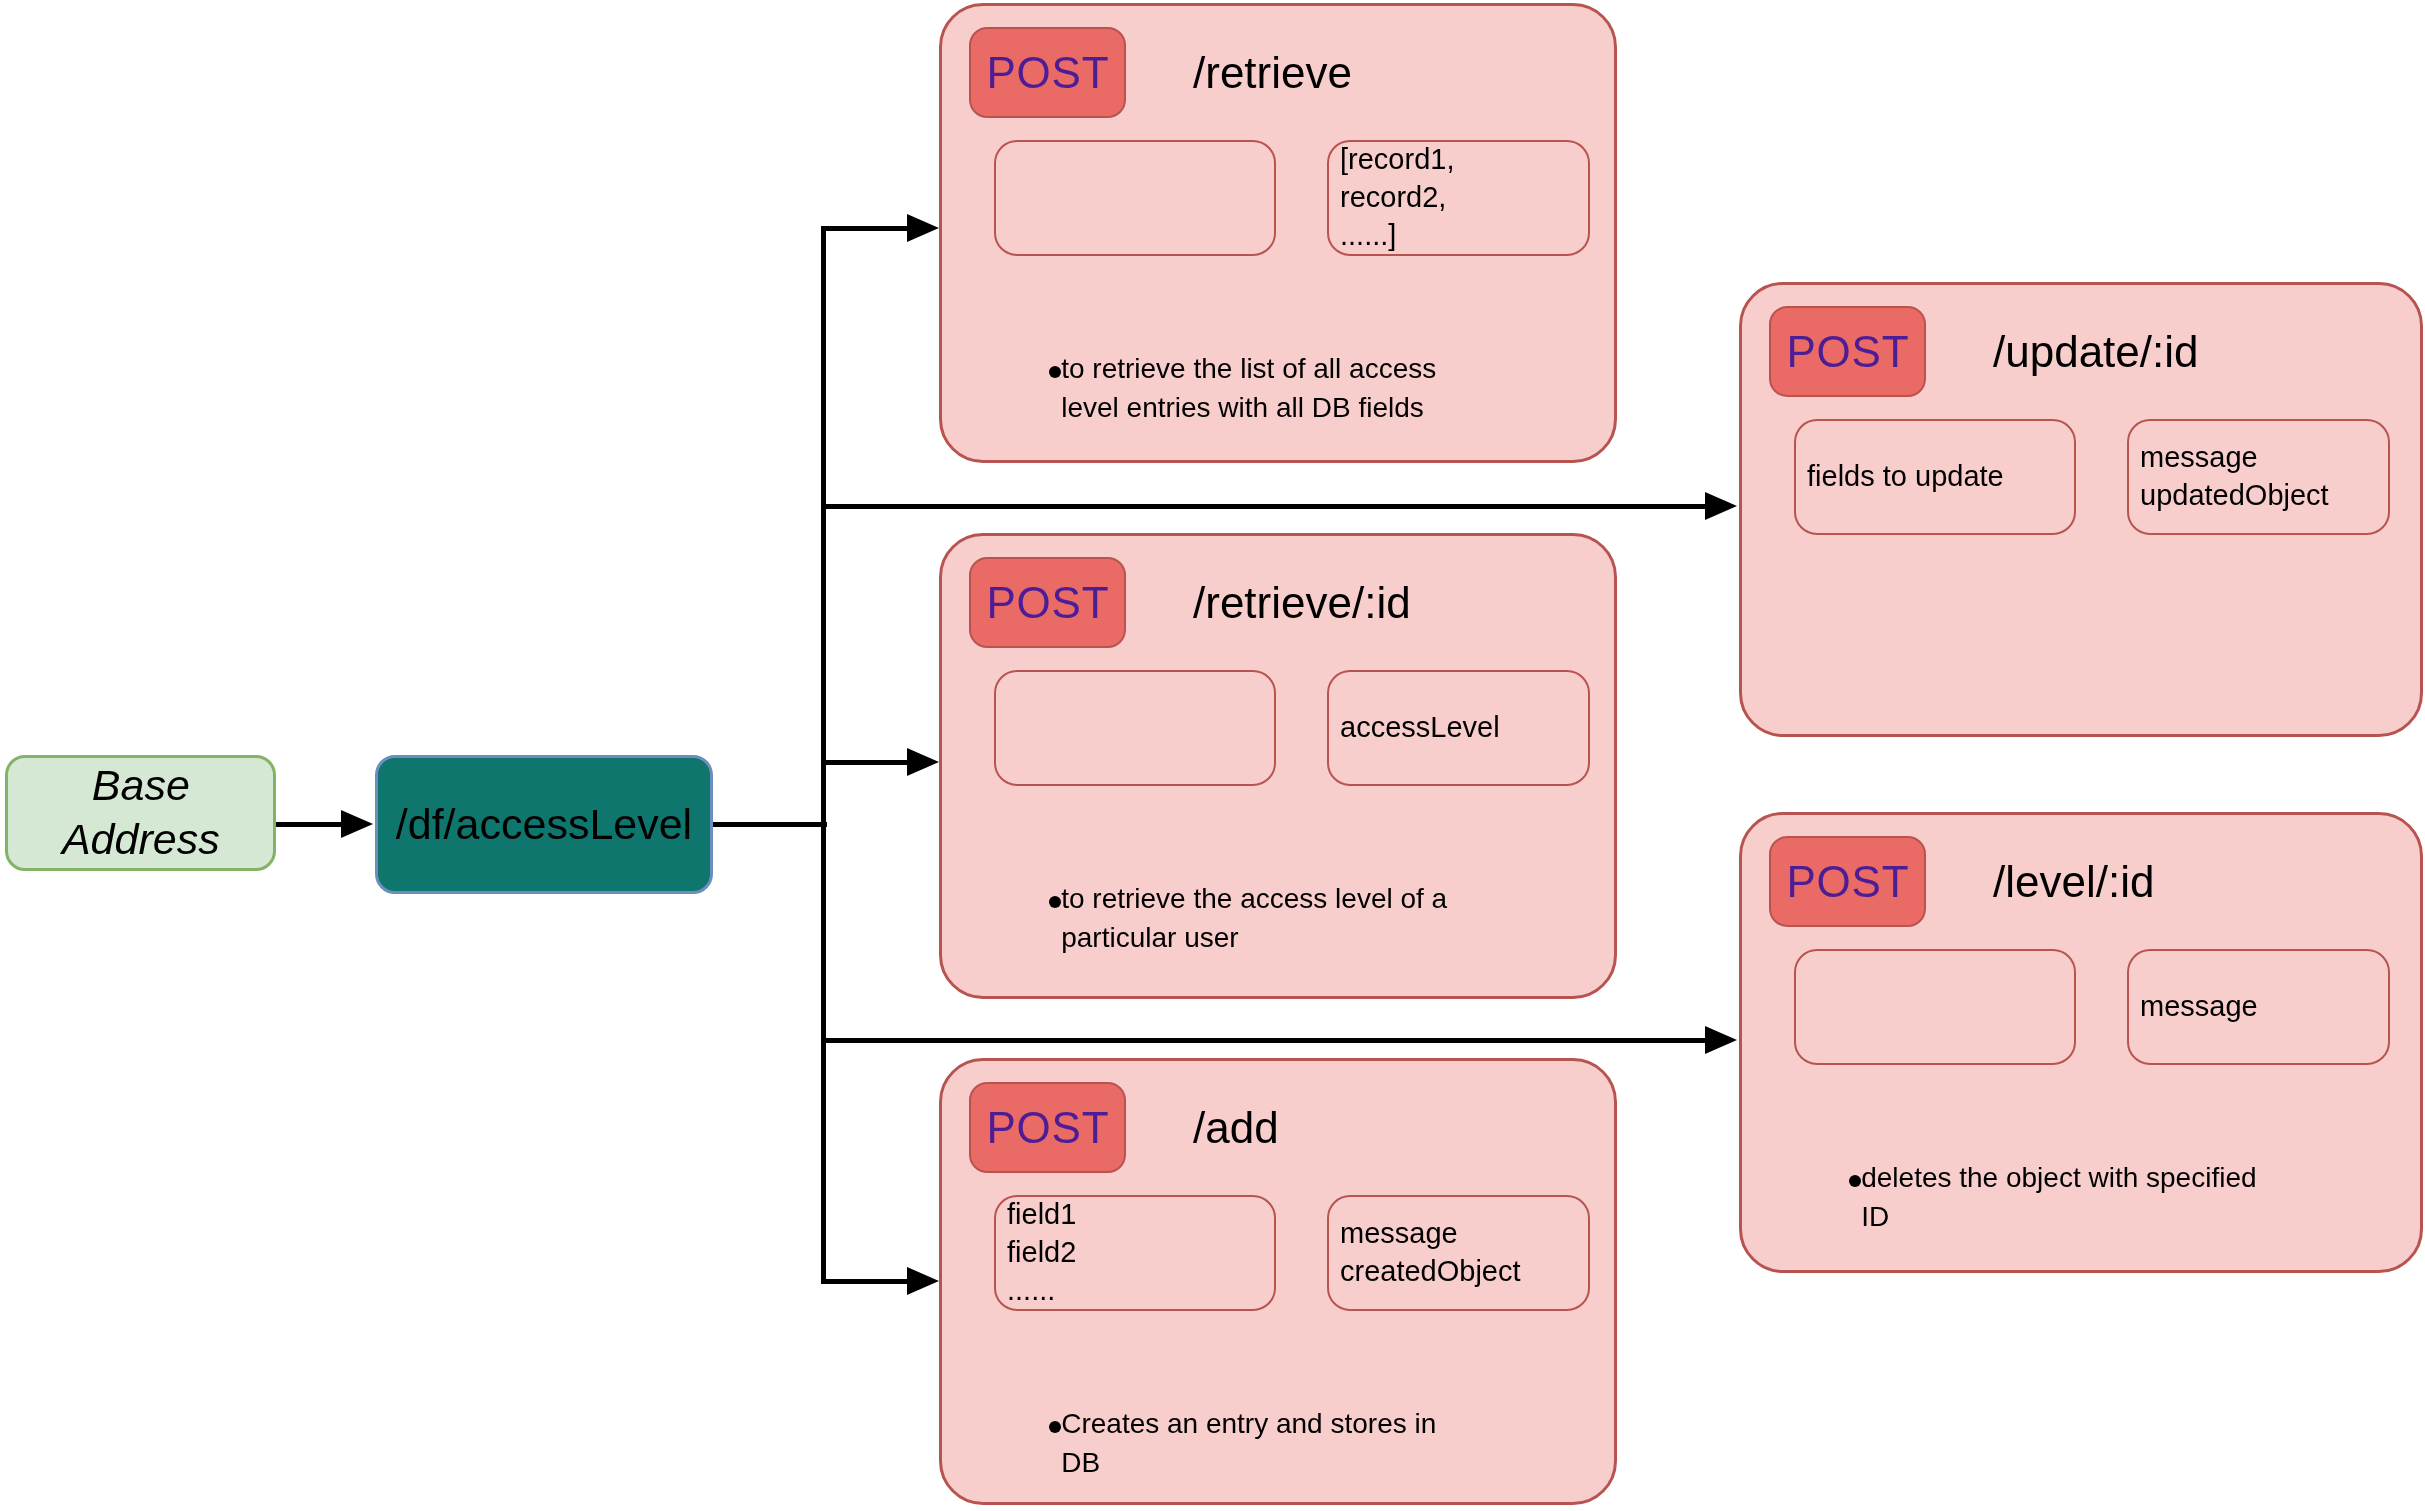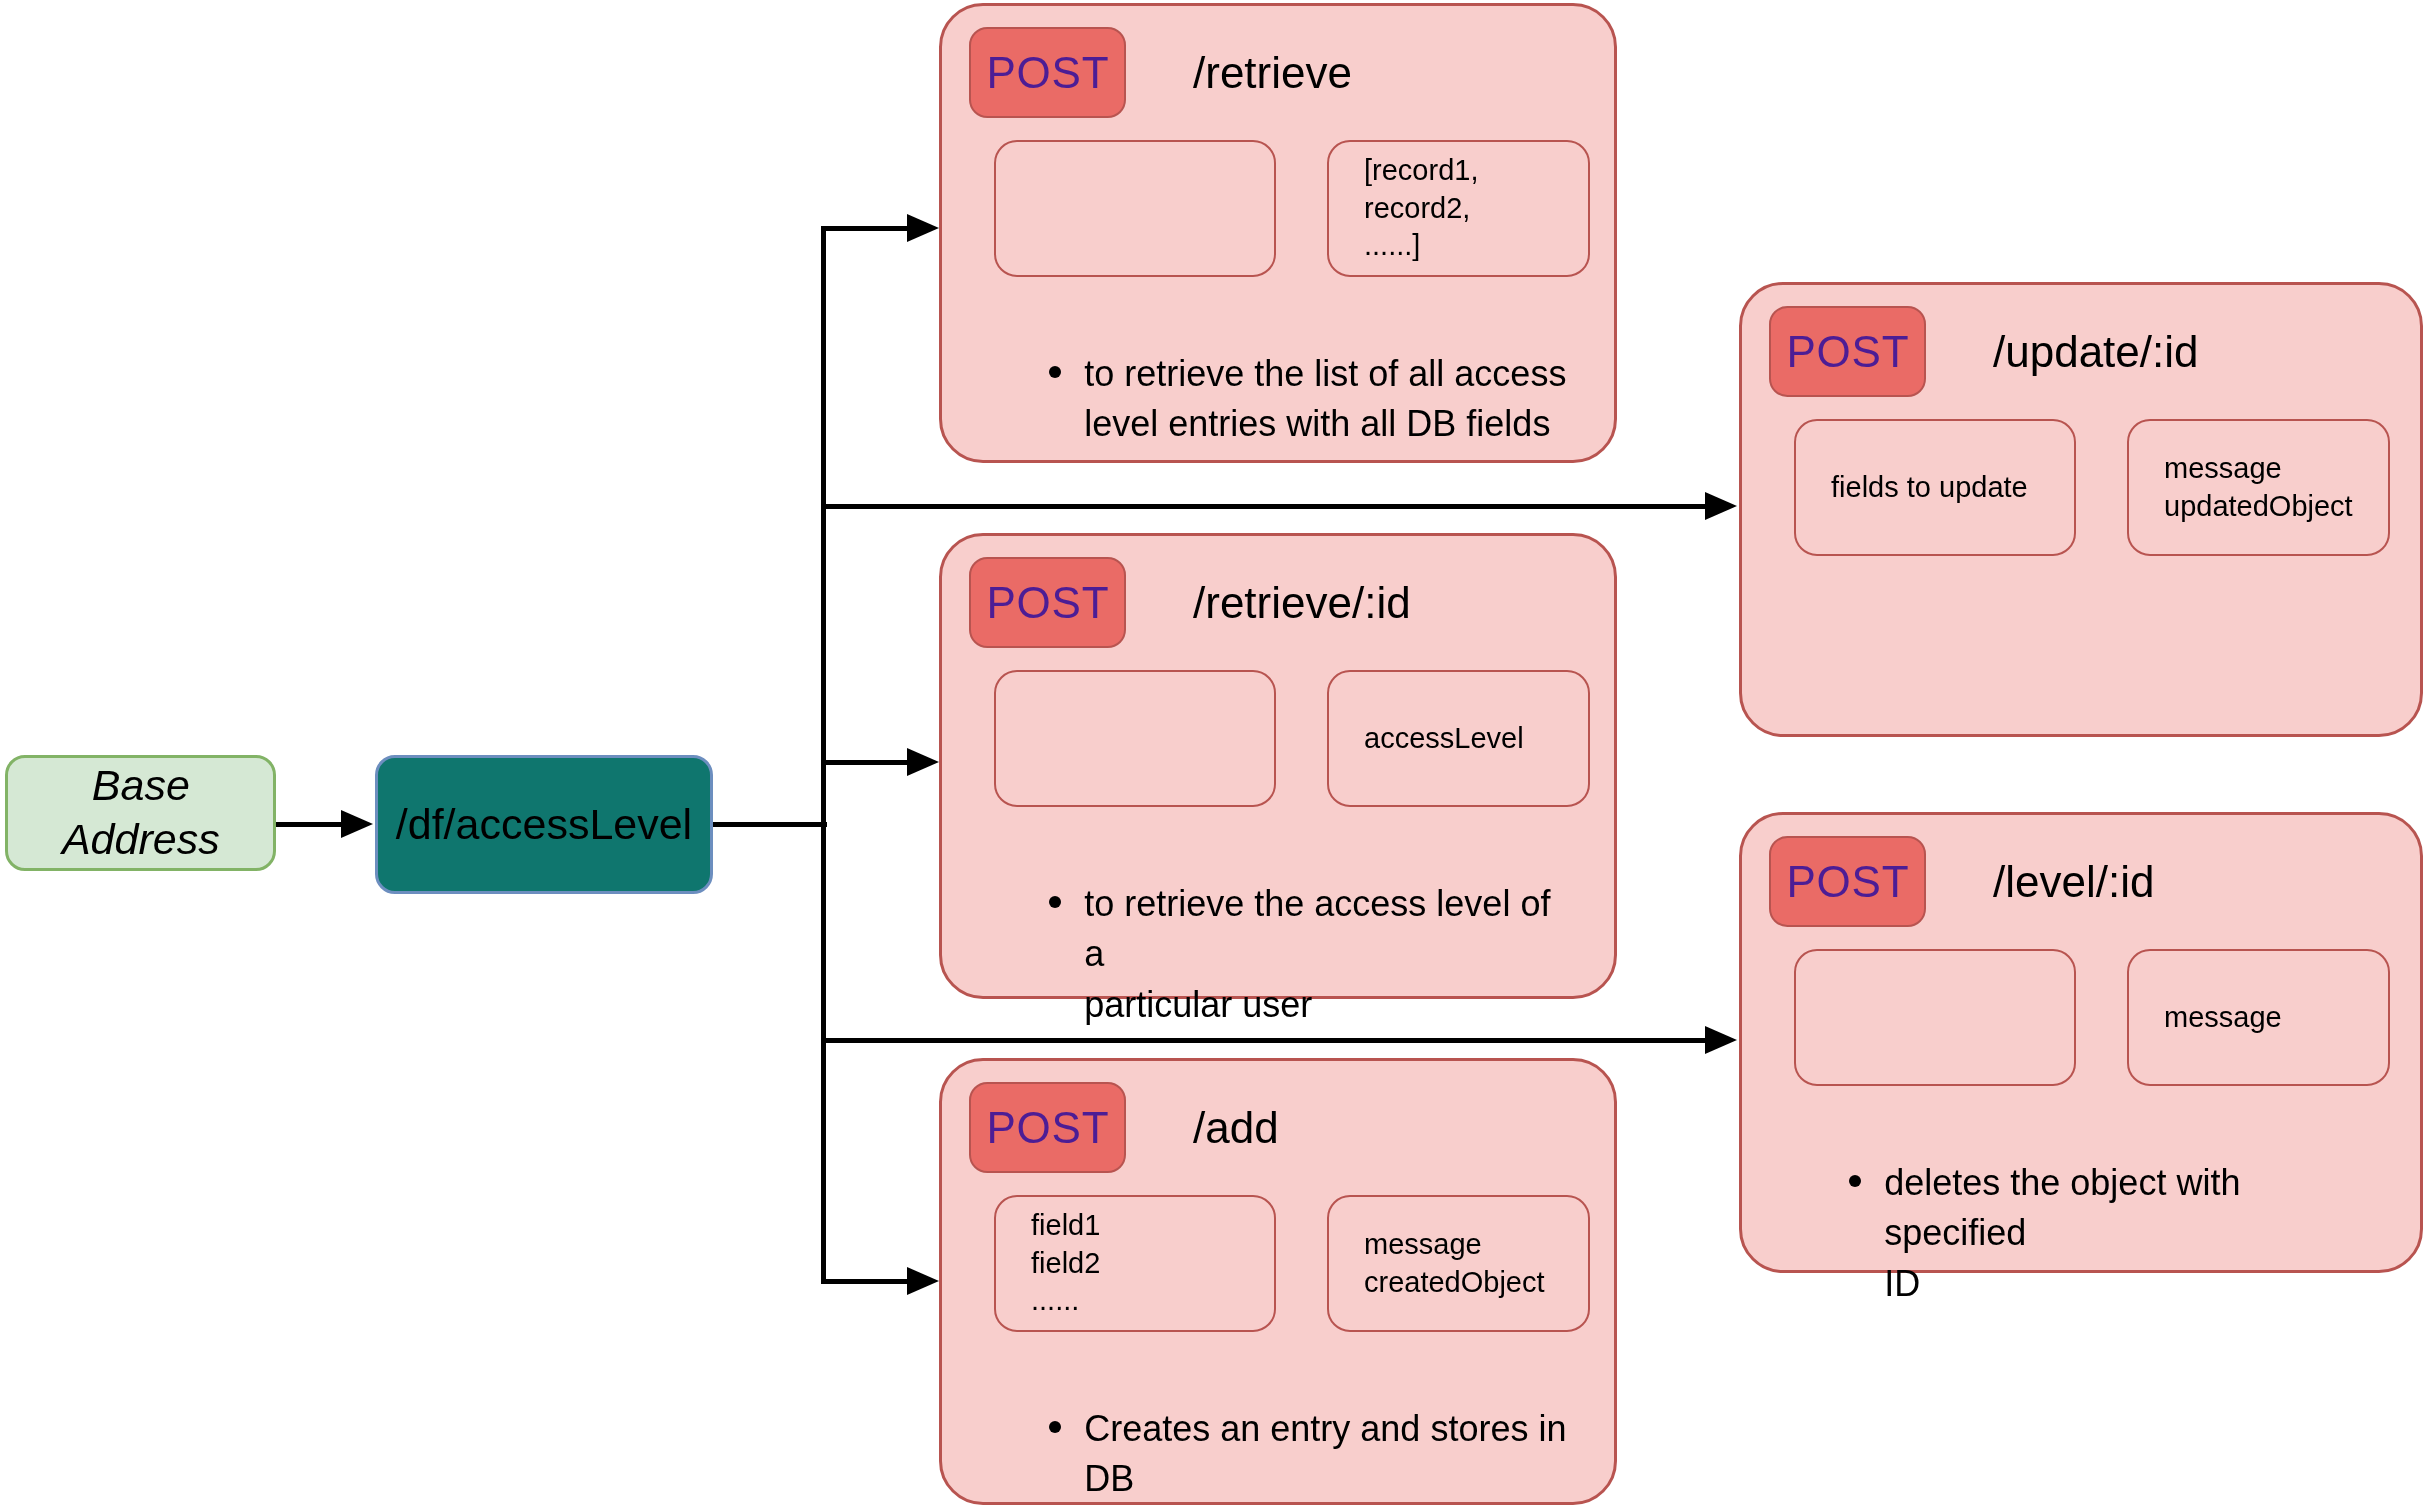--- a/index.html
+++ b/index.html
@@ -44,29 +44,29 @@
   #card-add         { left: 939px; top: 1058px; width: 678px; height: 447px; }
   #card-update      { left: 1739px; top: 282px;  width: 684px; height: 455px; }
   #card-delete      { left: 1739px; top: 812px; width: 684px; height: 461px; }
 
   .badge { position: absolute; left: 27.4px; top: 21.3px; width: 157px; height: 91px;
     background: #ea6b66; border: 2.3px solid #b85450; border-radius: 18.3px;
     color: #4c1d95; font-size: 44px; display: flex; align-items: center;
     justify-content: center; letter-spacing: 0.8px; }
   .title { position: absolute; left: 251px; top: 21.3px; height: 91px;
     display: flex; align-items: center; font-size: 44px; }
-  .ibox { position: absolute; top: 134px; height: 137px;
+  .ibox { position: absolute; top: 134px; height: 116px;
     border: 2.3px solid #b85450; border-radius: 23px; background: transparent;
-    display: flex; align-items: center; padding: 0 35px;
+    display: flex; align-items: center; padding: 0 11px;
     font-size: 29px; line-height: 1.3; }
   .ibox .itext { white-space: pre-line; }
   .ibox.left  { left: 52px;  width: 282px; }
   .ibox.right { left: 385px; width: 263px; }
   .bullet { position: absolute; left: 107px; top: 343px; right: 35px;
-    display: flex; gap: 23px; font-size: 36px; line-height: 1.4; }
+    display: flex; font-size: 28px; line-height: 1.4; }
   .bullet .dot { width: 12.2px; height: 12.2px; border-radius: 50%; background: #000;
     flex: none; margin-top: 17px; }
   .bullet .btext { white-space: pre-line; }
 </style>
 </head>
 <body>
 
 <div class="canvas">
 
   <div class="node" id="node-base">

